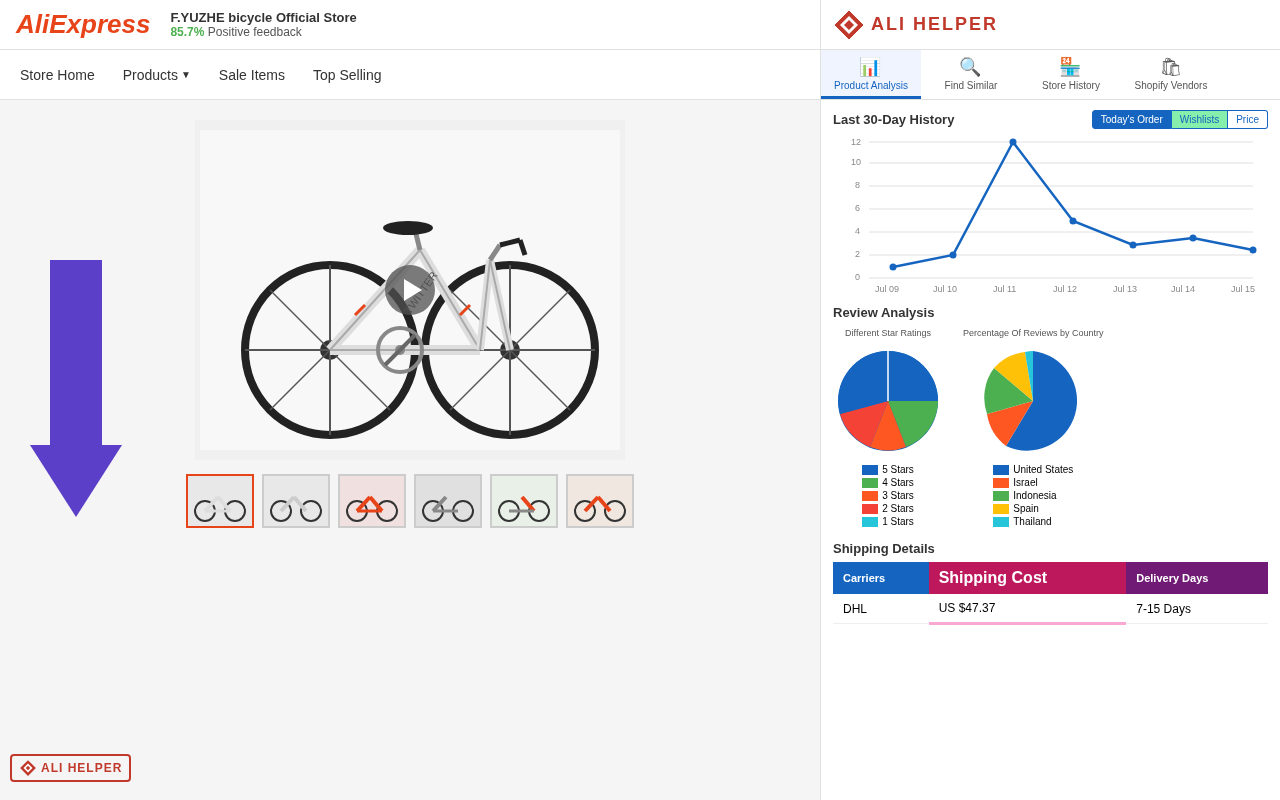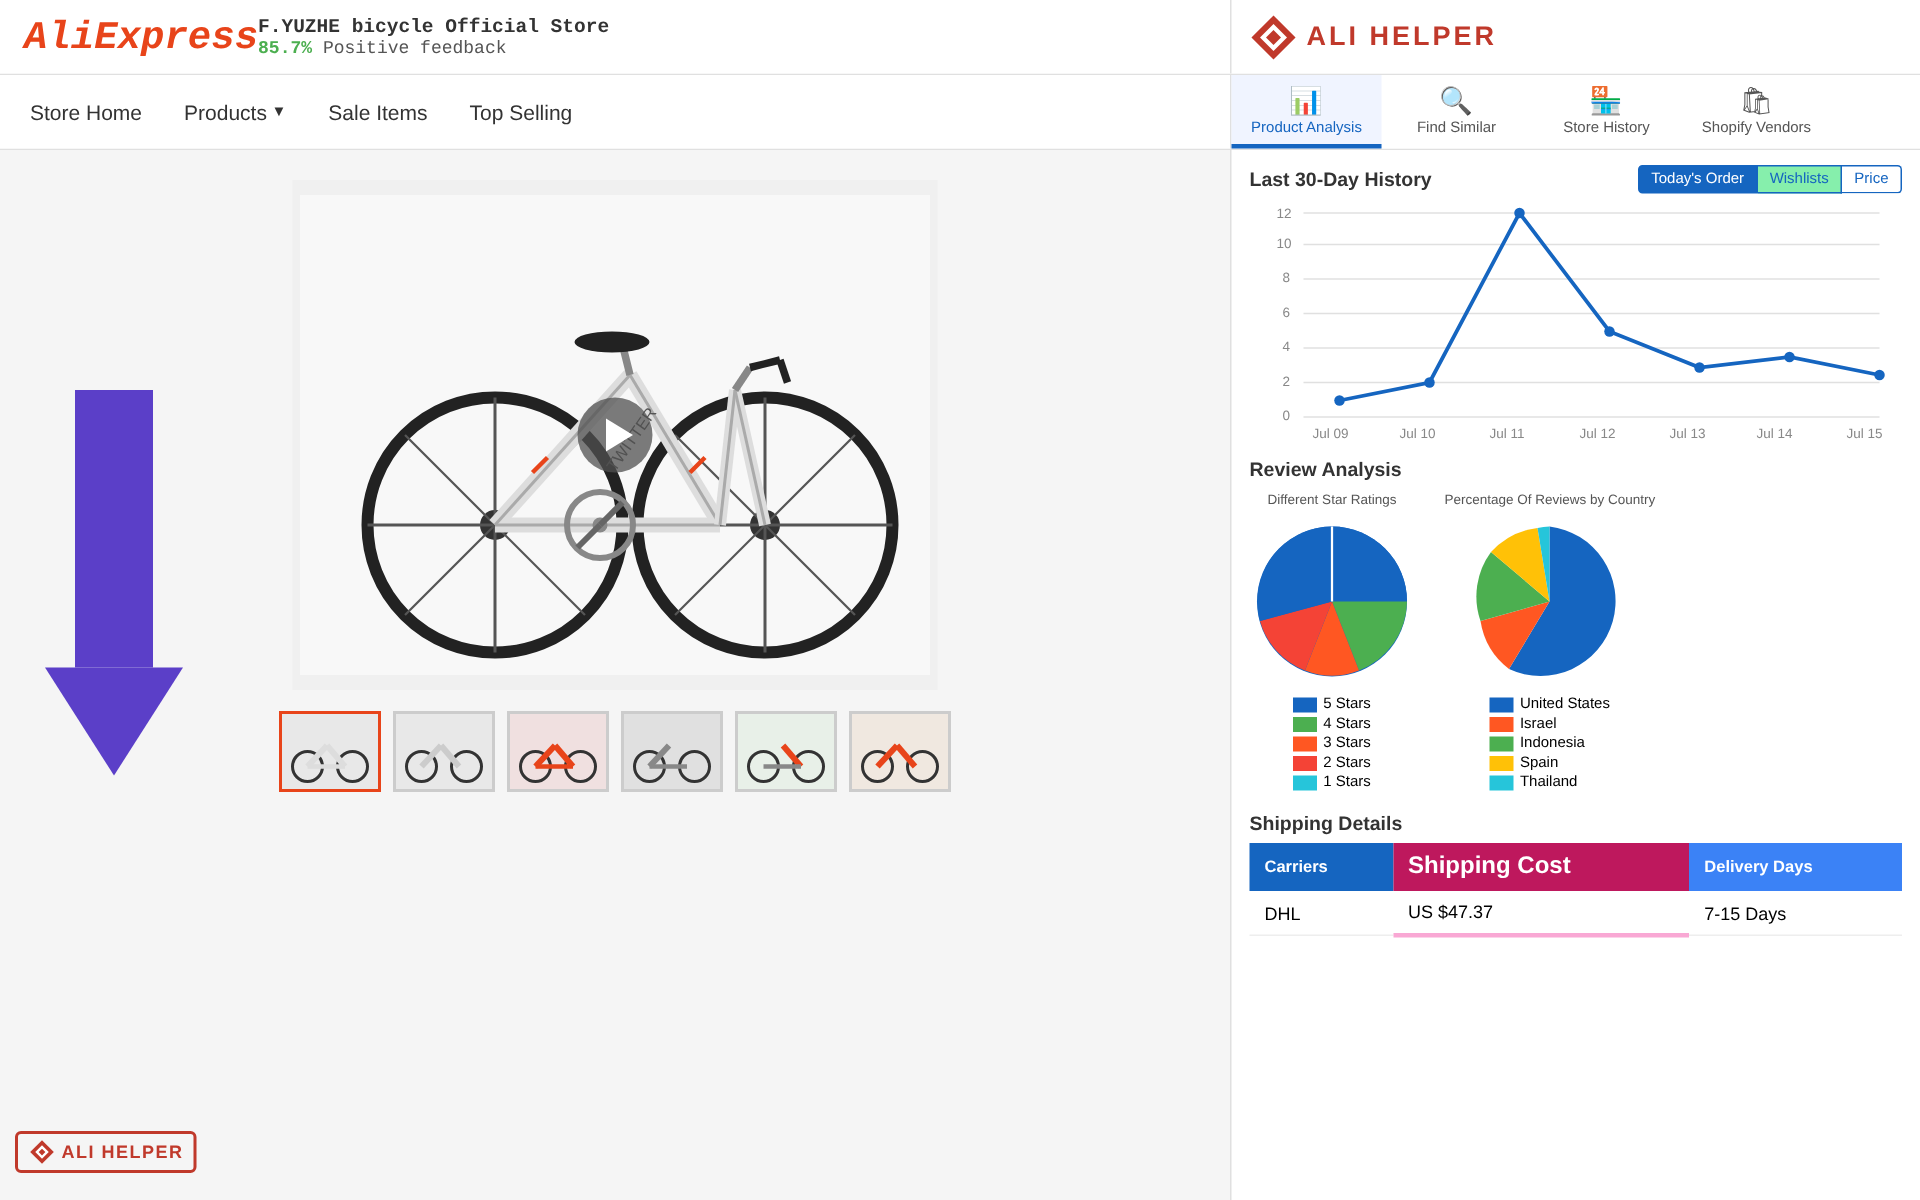--- a/index.html
+++ b/index.html
@@ -3,21 +3,21 @@
   <meta charset="utf-8">
   <style>
     * { margin: 0; padding: 0; box-sizing: border-box; }
     body { font-family: Arial, sans-serif; background: #fff; width: 1280px; height: 800px; overflow: hidden; }
   </style>
 </head>
 <body>
 
 <div style="display:flex; height:50px; border-bottom:1px solid #e0e0e0;">
 
-  <div style="width:820px; display:flex; align-items:center; padding:0 16px; background:#fff;font-family:Liberation Mono, monospace;">
+  <div style="width:820px; display:flex; align-items:center; padding:0 16px; gap:20px; background:#fff;">
     <div style="color:#e8441a; font-size:26px; font-weight:bold; font-style:italic;">
       <span>AliExpress</span>
     </div>
     <div>
       <div style="font-size:13px; font-weight:bold; color:#333;">F.YUZHE bicycle Official Store</div>
       <div style="font-size:12px; color:#555;">
         <span style="color:#4CAF50; font-weight:bold;">85.7%</span>
         <span>Positive feedback</span>
       </div>
     </div>
@@ -367,21 +367,21 @@
       <div style="font-size:13px; font-weight:bold; color:#333; margin-bottom:6px;">Shipping Details</div>
       <table style="width:100%; border-collapse:collapse;">
         <thead>
           <tr>
             <th style="background:#1565C0; color:#fff; padding:7px 10px; font-size:11px; text-align:left;">
               <span>Carriers</span>
             </th>
             <th style="background:#be185d; color:#fff; padding:7px 10px; font-size:16px; text-align:left;">
               <span>Shipping Cost</span>
             </th>
-            <th style="background:#3b82f6; color:#fff; padding:7px 10px; font-size:11px; text-align:left;">
+            <th style="background:#701a75; color:#fff; padding:7px 10px; font-size:11px; text-align:left;">
               <span>Delivery Days</span>
             </th>
           </tr>
         </thead>
         <tbody>
           <tr>
             <td style="padding:7px 10px; font-size:12px; border-bottom:1px solid #eee;">DHL</td>
             <td style="padding:7px 10px; font-size:12px; border-bottom:3px solid #f9a8d4;">US $47.37</td>
             <td style="padding:7px 10px; font-size:12px; border-bottom:1px solid #eee;">7-15 Days</td>
           </tr>

